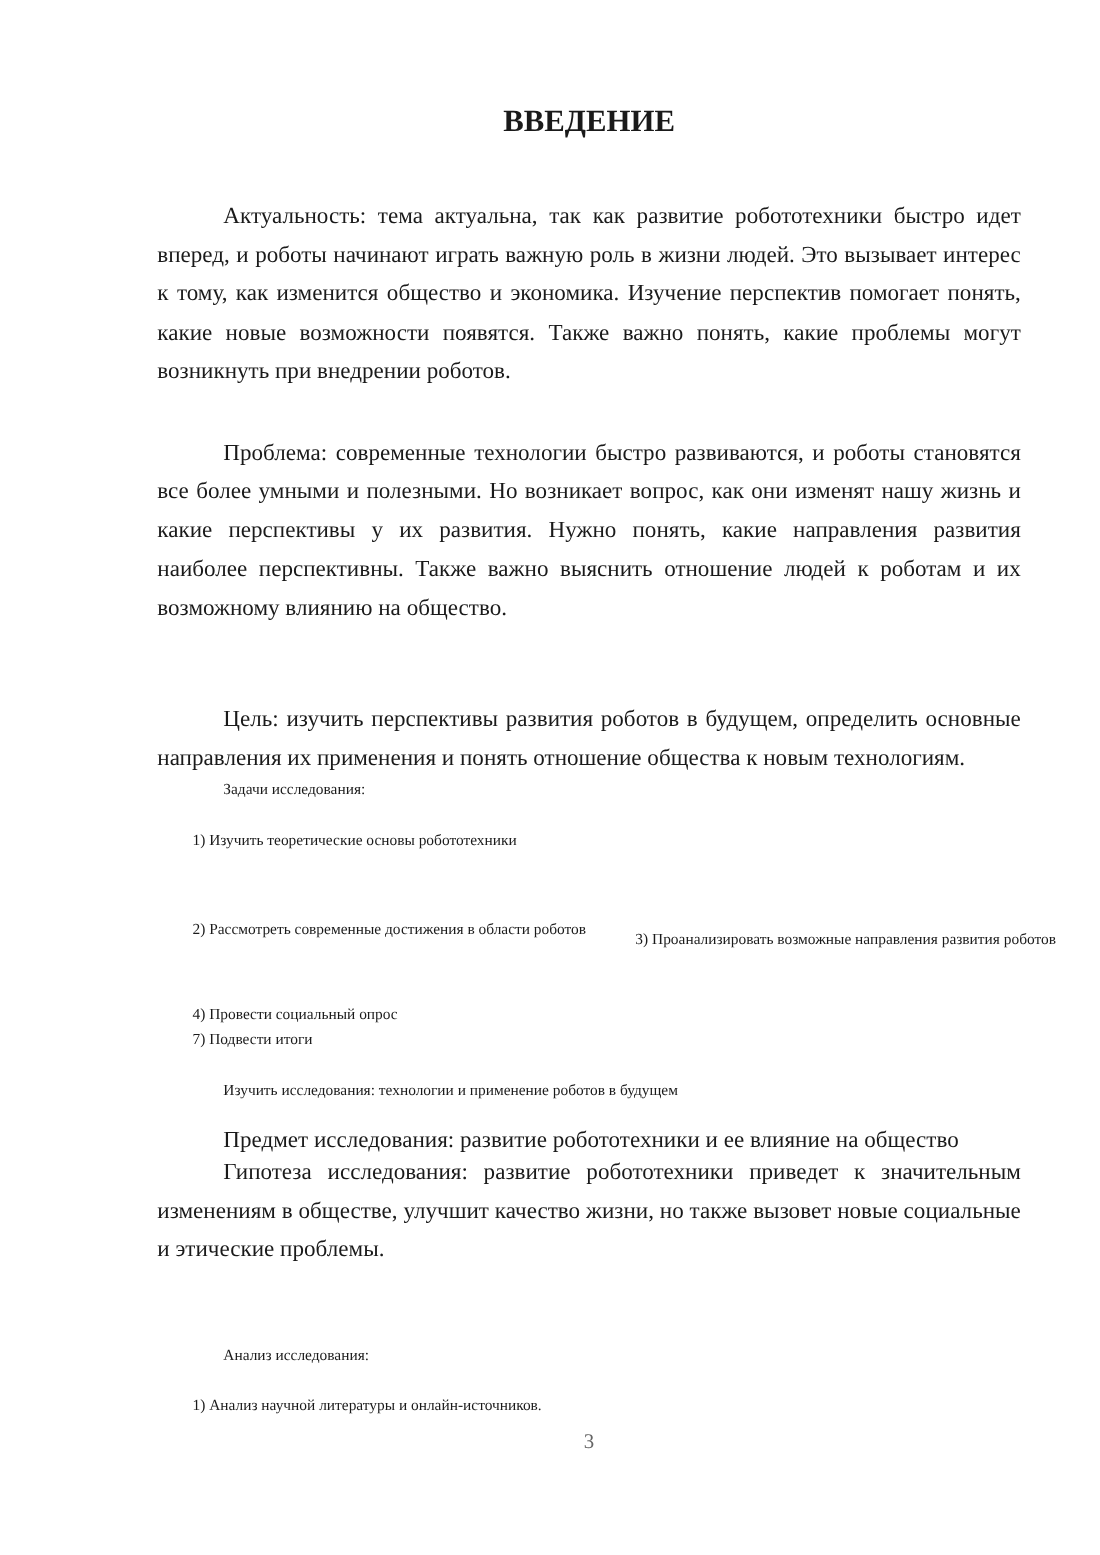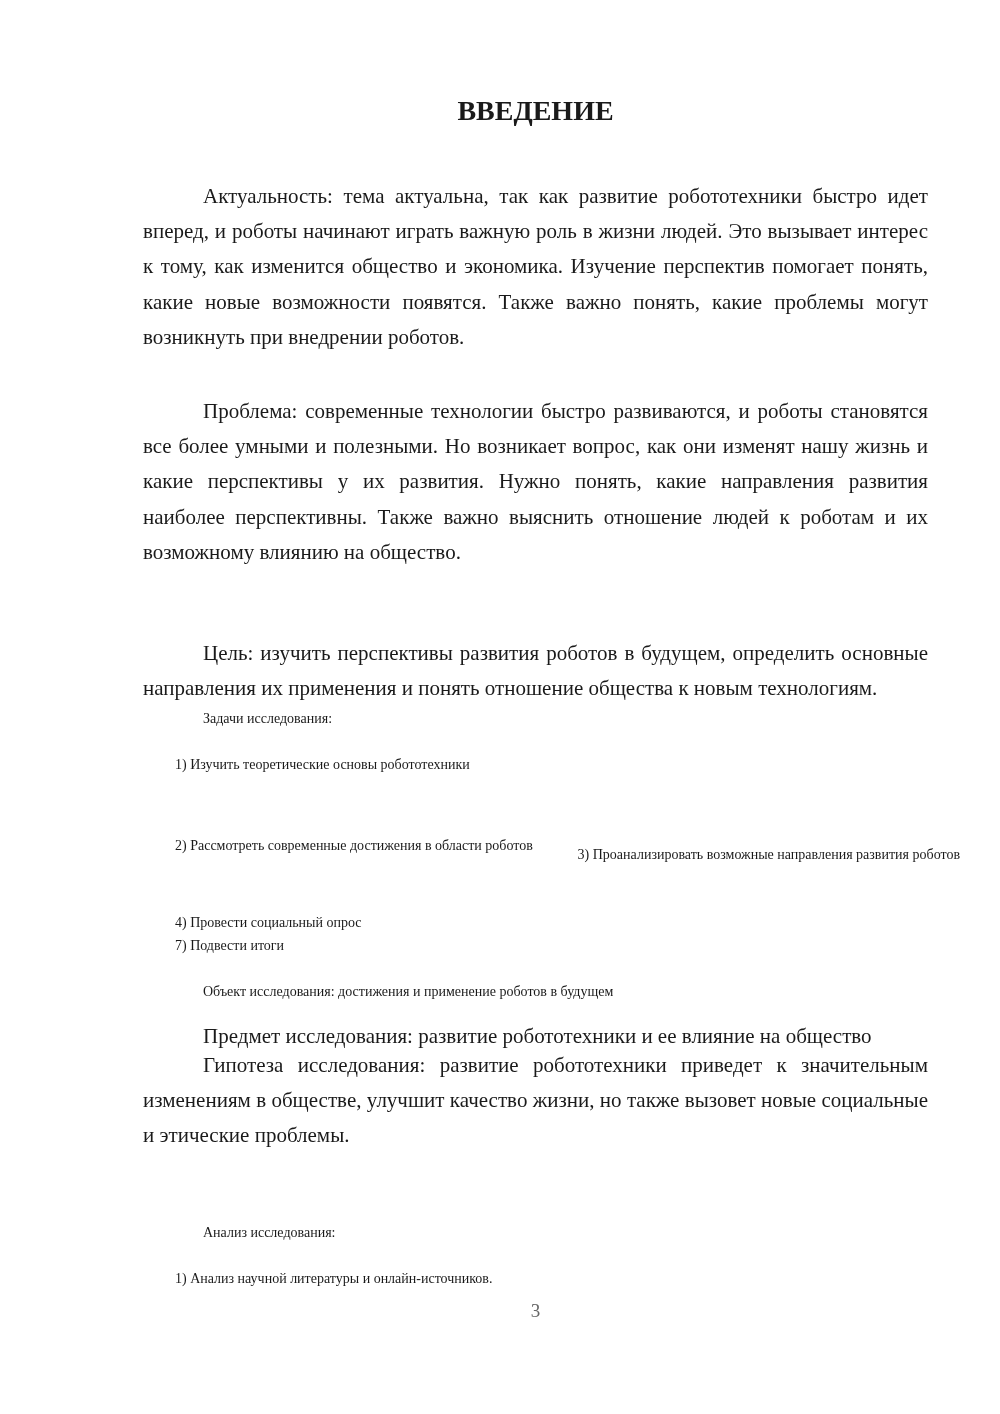--- a/index.html
+++ b/index.html
@@ -44,21 +44,21 @@
   <div class="para" style="top:608px;margin-top:28px;">Цель: изучить перспективы развития роботов в будущем, определить основные направления их применения и понять отношение общества к новым технологиям.</div>
 
   <div class="line indent" style="top:701px;">Задачи исследования:</div>
 
   <div class="line list" style="top:747px;">1) Изучить теоретические основы робототехники</div>
   <div class="line list" style="top:828px;">2) Рассмотреть современные достижения в области роботов</div>
   <div class="line list" style="top:837px;text-align:right;">3) Проанализировать возможные направления развития роботов</div>
   <div class="line list" style="top:883px;margin-top:22px;">4) Провести социальный опрос</div>
   <div class="line list" style="top:928px;">7) Подвести итоги</div>
 
-  <div class="line indent" style="top:974px;">Объект исследования: достижения и применение роботов в будущем</div>
+  <div class="line indent" style="top:974px;">Изучить исследования: технологии и применение роботов в будущем</div>
 
   <div class="para" style="top:1019px;">Предмет исследования: развитие робототехники и ее влияние на общество</div>
 
   <div class="para" style="top:1048px;">Гипотеза исследования: развитие робототехники приведет к значительным изменениям в обществе, улучшит качество жизни, но также вызовет новые социальные и этические проблемы.</div>
 
   <div class="line indent" style="top:1215px;">Анализ исследования:</div>
 
   <div class="line list" style="top:1261px;">1) Анализ научной литературы и онлайн-источников.</div>
 
   <div class="pagenum">3</div>

